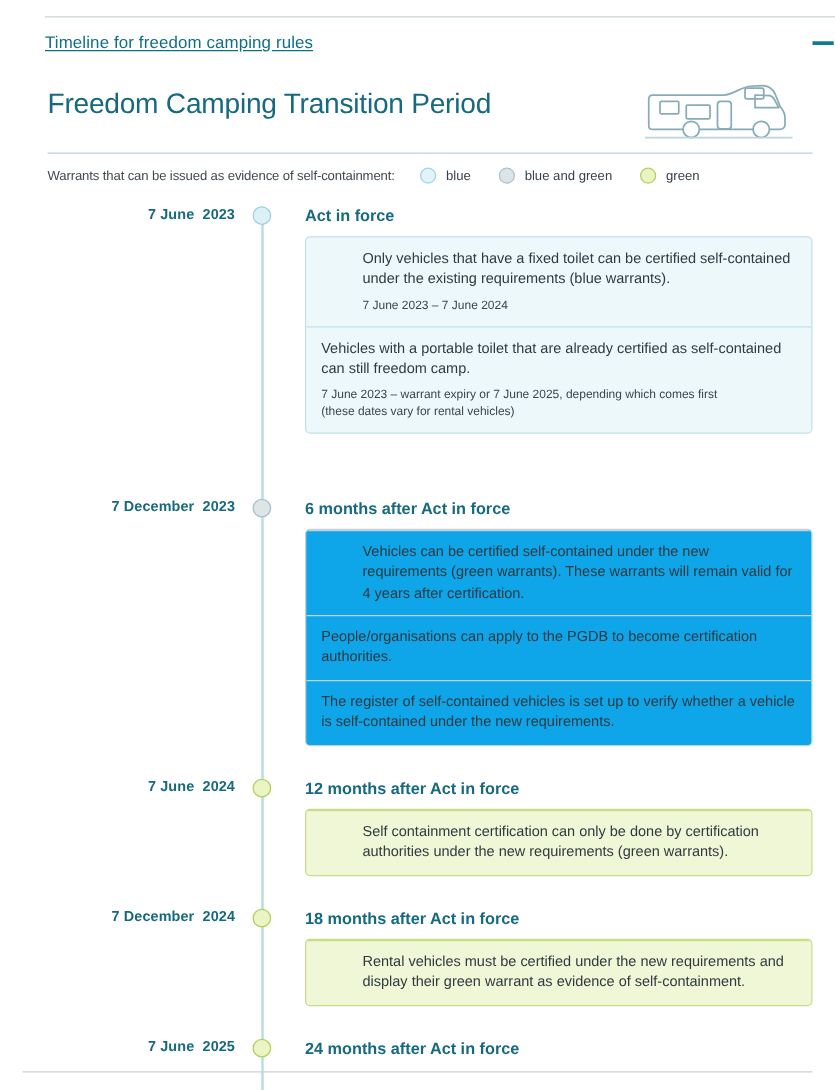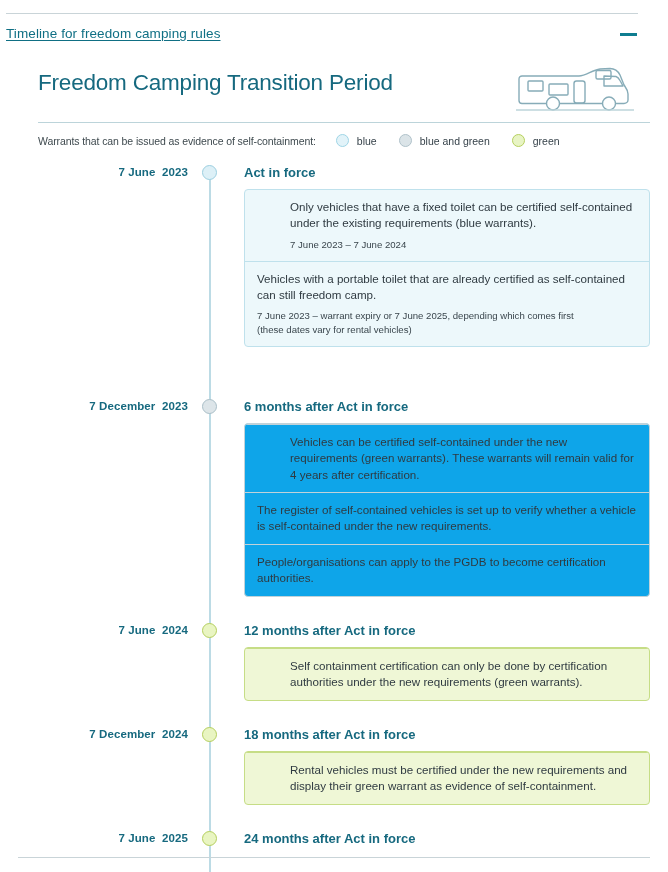--- a/index.html
+++ b/index.html
@@ -18,21 +18,21 @@
   .page {
     position: relative;
     width: 668px;
     height: 872px;
     box-sizing: border-box;
   }
 
   
   .accordion-header {
     position: absolute;
-    left: 6px;
+    left: 36px;
     top: 13px;
     width: 632px;
     border-top: 1px solid #c9d4d8;
     padding-top: 12px;
     display: flex;
     align-items: flex-start;
     justify-content: space-between;
   }
   .accordion-title {
     font-size: 13.5px;
@@ -327,24 +327,24 @@
             <div class="tl-marker">
               <div class="marker-dot m-both"></div>
             </div>
             <div class="tl-content">
               <div class="tl-heading">6 months after Act in force</div>
               <div class="card both">
                 <div class="card-item">
                   <p class="card-text">Vehicles can be certified self-contained under the new requirements (green warrants). These warrants will remain valid for 4 years after certification.</p>
                 </div>
                 <div class="card-item">
+                  <p class="card-text">People/organisations can apply to the PGDB to become certification authorities.</p>
+                </div>
+                <div class="card-item">
                   <p class="card-text">The register of self-contained vehicles is set up to verify whether a vehicle is self-contained under the new requirements.</p>
-                </div>
-                <div class="card-item">
-                  <p class="card-text">People/organisations can apply to the PGDB to become certification authorities.</p>
                 </div>
               </div>
             </div>
           </div>
           <div class="row-gap"></div>
           <div class="tl-row">
             <div class="tl-date">7 June  2024</div>
             <div class="tl-marker">
               <div class="marker-dot m-green"></div>
             </div>

